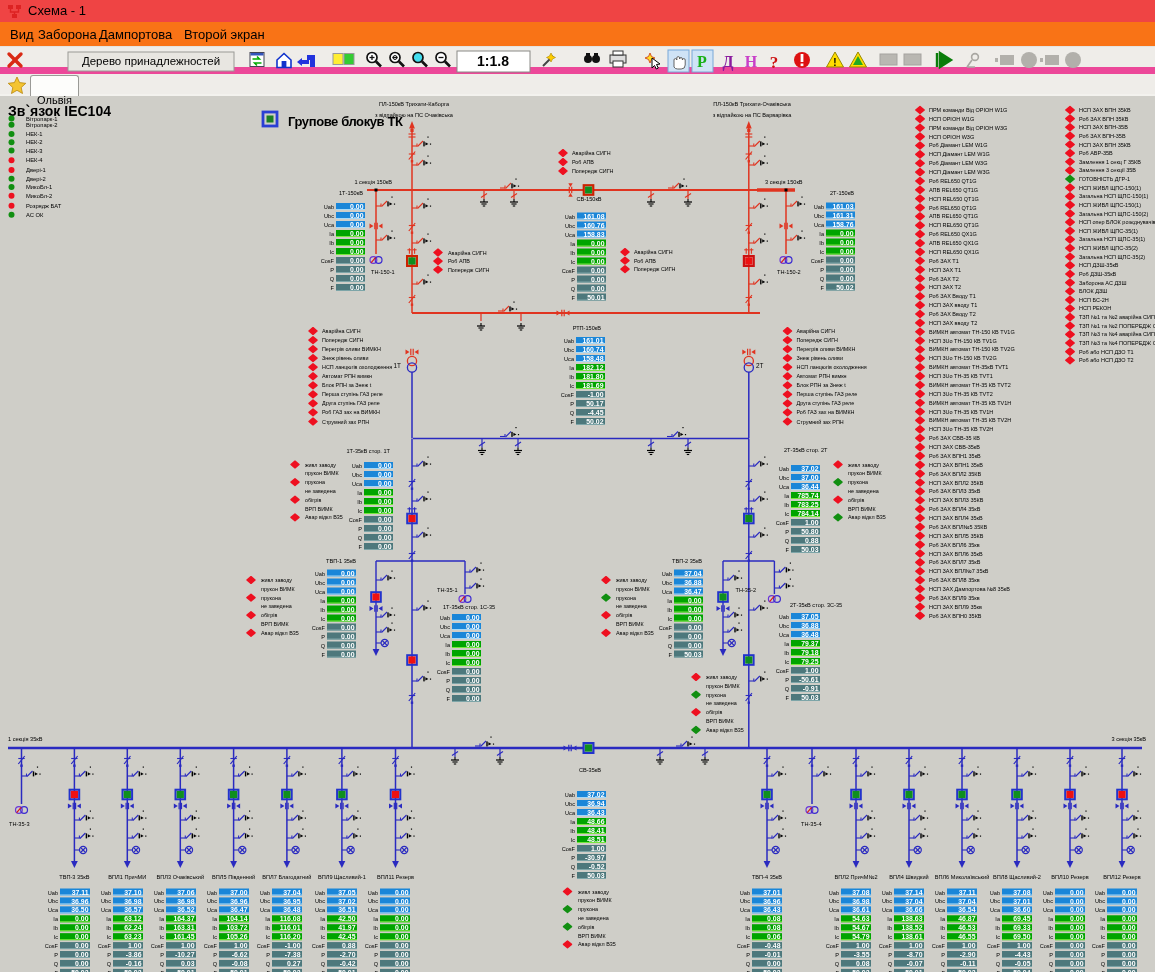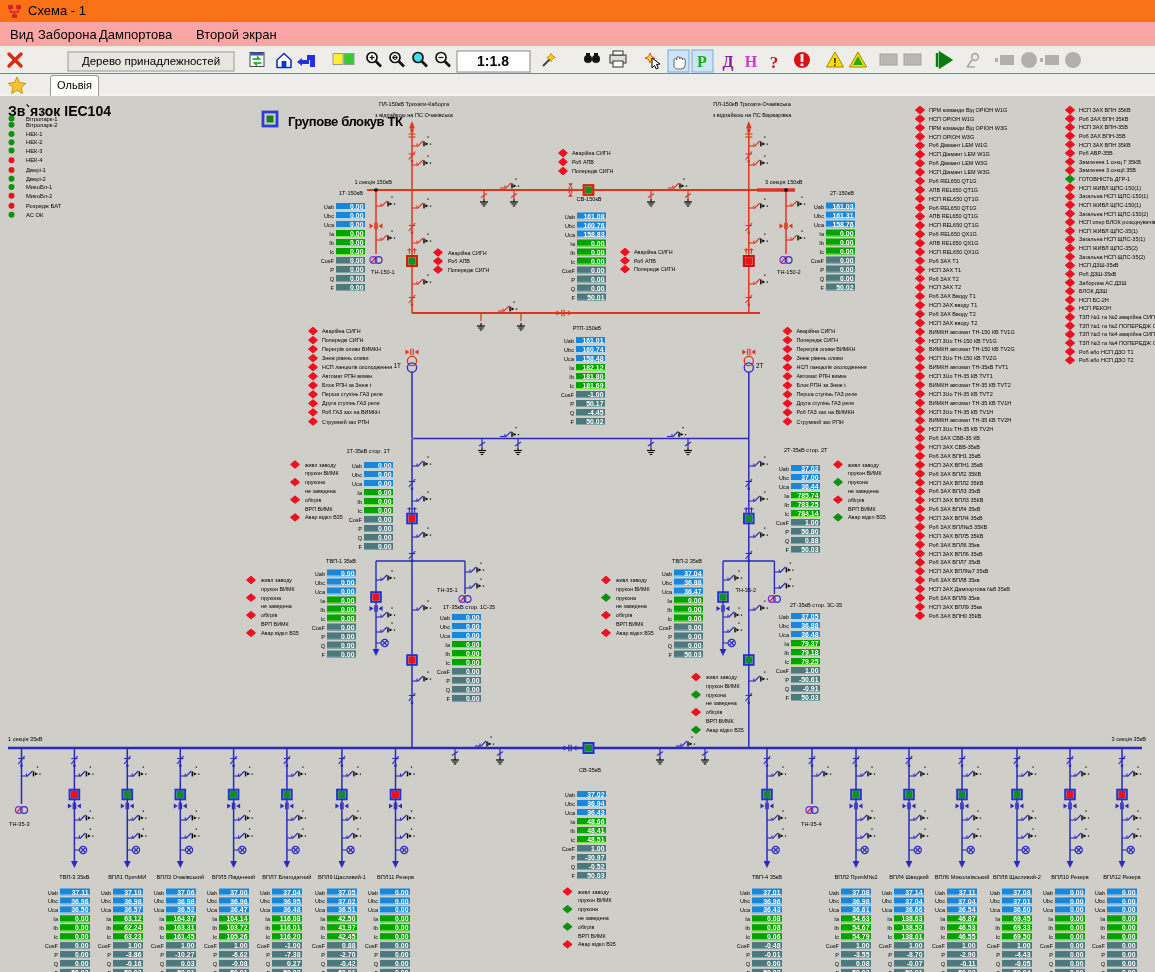--- a/index.html
+++ b/index.html
@@ -1,26 +1,26 @@
 <!DOCTYPE html>
 <html><head><meta charset="utf-8">
 <style>
 * { margin:0; padding:0; box-sizing:border-box; }
 html,body { width:1155px; height:972px; overflow:hidden;
   font-family:"Liberation Sans", sans-serif; background:#cfcec8; }
-#titlebar { position:absolute; left:0; top:0; width:1155px; height:22px; background:#f97316; }
+#titlebar { position:absolute; left:0; top:0; width:1155px; height:22px; background:#ef4444; }
 #titlebar .t { position:absolute; left:28px; top:3px; font-size:13px; color:#000; }
-#menubar { position:absolute; left:0; top:22px; width:1155px; height:24px; background:#fca5a5; }
+#menubar { position:absolute; left:0; top:22px; width:1155px; height:24px; background:#f97316; }
 #menubar span { position:absolute; top:5px; font-size:13px; color:#000; }
 #toolbar { position:absolute; left:0; top:46px; width:1155px; height:28px; background:#efede9;
-  border-top:1px solid #e5e3df; border-bottom:1px solid #ec4899; }
+  border-top:1px solid #e5e3df; border-bottom:7px solid #ec4899; }
 #tabrow { position:absolute; left:0; top:74px; width:1155px; height:22px; background:#efede9; }
 #tab1 { position:absolute; left:30px; top:1px; width:49px; height:21px; background:#fdfdfb;
   border:1px solid #9a9a96; border-bottom:none; border-radius:3px 3px 0 0;
-  font-size:11px; text-align:center; padding-top:3px;margin-left:20px; }
+  font-size:11px; text-align:center; padding-top:18px; }
 #canvas { position:absolute; left:0; top:96px; width:1155px; height:876px; background:#cfcec8; }
 </style></head>
 <body>
 <div id="canvas"></div>
 <svg style="position:absolute;left:0;top:96px" width="1155" height="876" viewBox="0 96 1155 876" font-family="Liberation Sans, sans-serif">
 <text x="8" y="116" font-size="14" font-weight="bold" fill="#000">Зв`язок IEC104</text>
 <circle cx="11.5" cy="118.5" r="3" fill="#118f11"></circle>
 <text x="26" y="120.5" font-size="5.8" fill="#000">Вітропарк-1</text>
 <circle cx="11.5" cy="124.8" r="3" fill="#118f11"></circle>
 <text x="26" y="126.8" font-size="5.8" fill="#000">Вітропарк-2</text>
@@ -2465,21 +2465,21 @@
       <rect x="9" y="2" width="5" height="4" fill="#d22"></rect>
   <path d="M3.5 6 v3 h8 v-3 M7.5 9 v4" stroke="#d22" stroke-width="1.4" fill="none"></path>
   <rect x="5" y="11" width="5" height="4" fill="#d22"></rect>
  </svg>
  <span class="t">Схема - 1</span>
 </div>
 <div id="menubar">
  <span style="left:10px">Вид</span>
     <span style="left:38px">Заборона</span>
  <span style="left:99px">Дампортова</span>
-    <span style="left:196px">Второй экран</span>
+    <span style="left:184px">Второй экран</span>
 </div>
 <div id="toolbar">
  <svg width="1155" height="26" style="position:absolute;left:0;top:0">
   <g stroke="#d92a15" stroke-width="3.4" stroke-linecap="round">
     <line x1="9" y1="7" x2="21" y2="19"></line>
         <line x1="21" y1="7" x2="9" y2="19"></line>
       </g>
   <rect x="68" y="5" width="166" height="19" fill="#e8e6e1" stroke="#9a9a96"></rect>
   <text x="151" y="18" font-size="11.5" text-anchor="middle">Дерево принадлежностей</text>
   <rect x="250" y="5.5" width="14" height="14" fill="#fff" stroke="#445"></rect>

